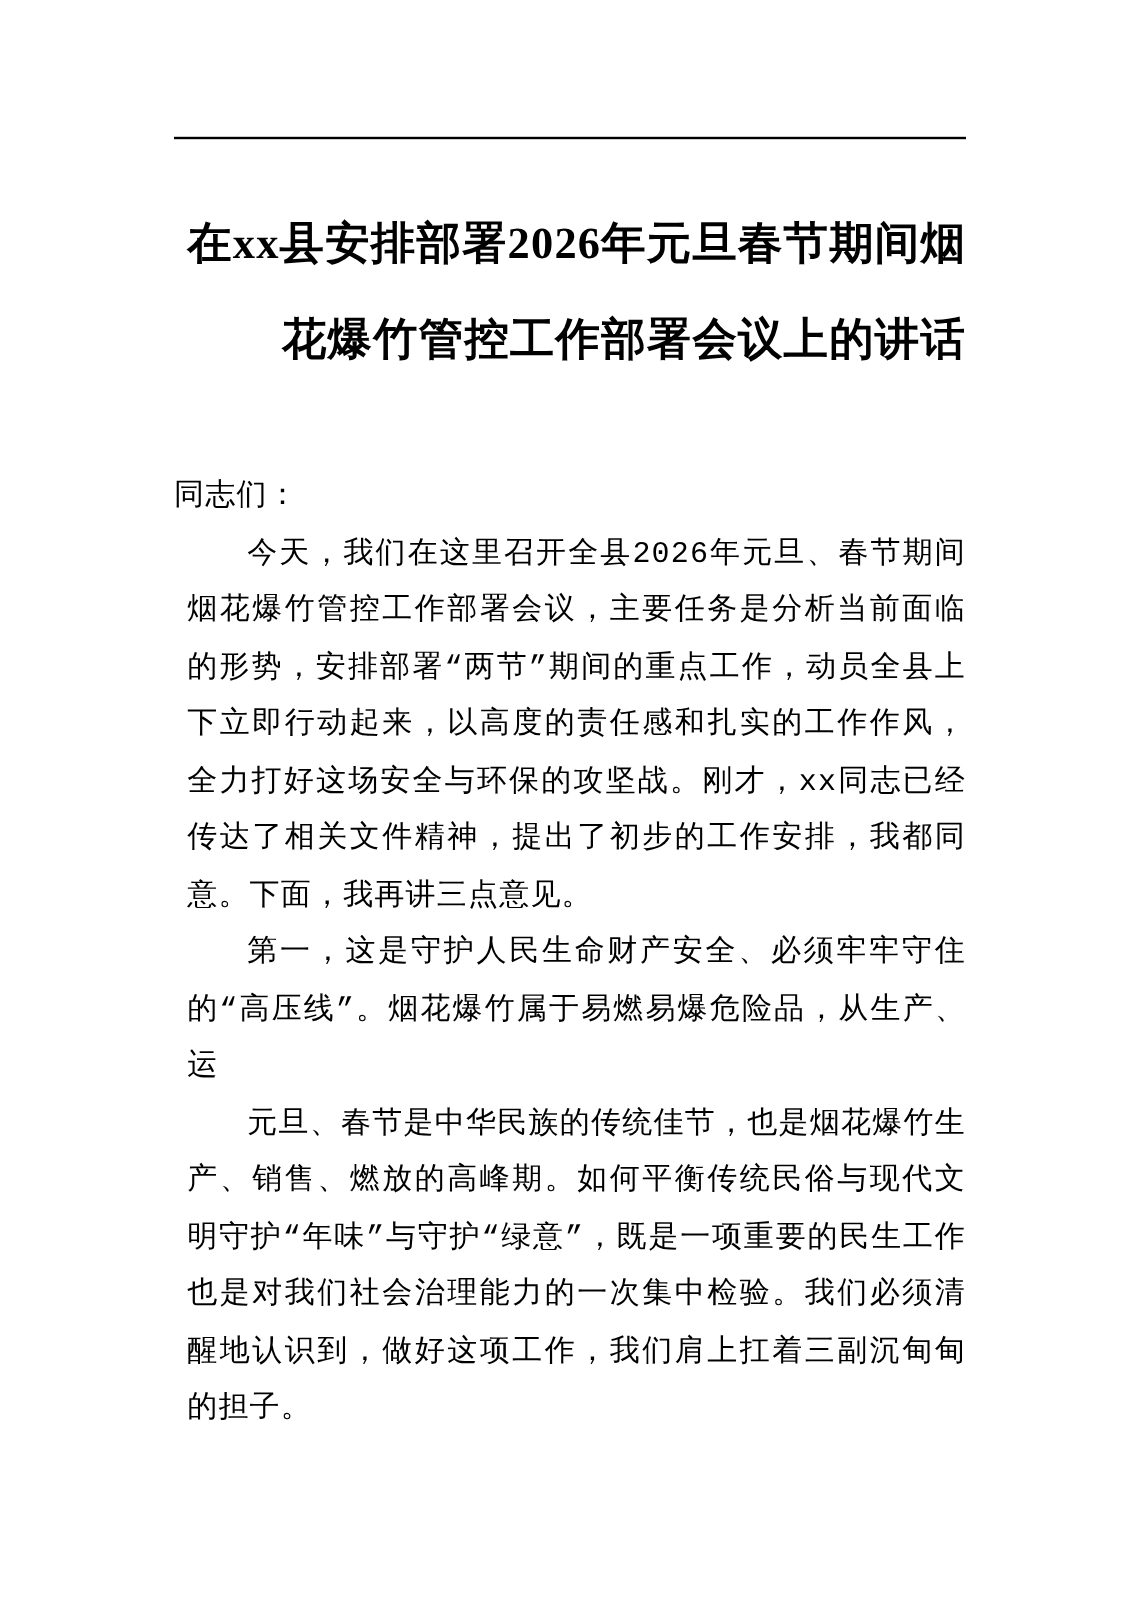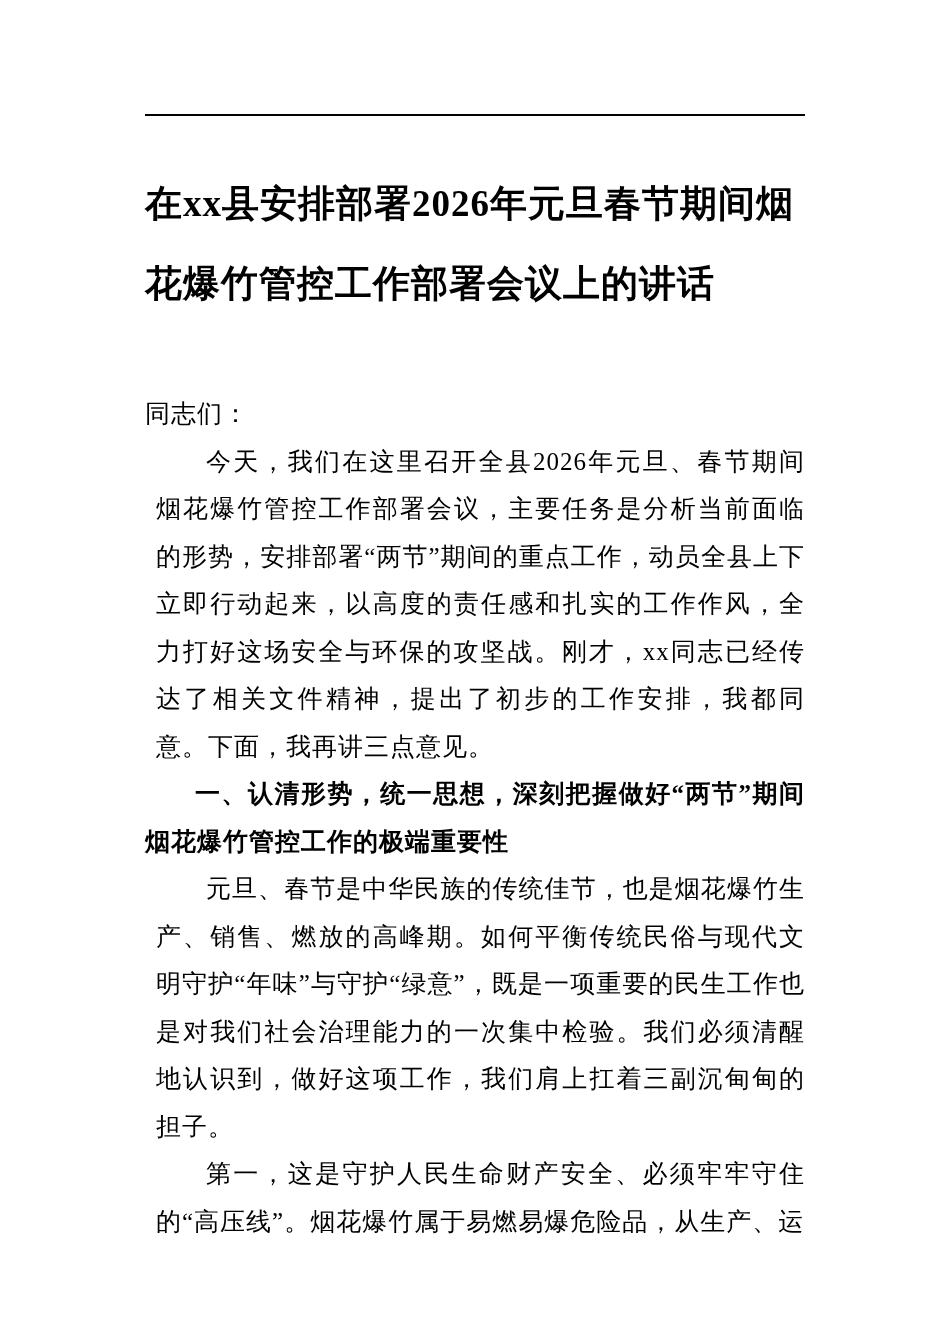--- a/index.html
+++ b/index.html
@@ -23,29 +23,30 @@
   .top-rule {
     margin-top: 114px;
     height: 0;
     border-top: 2px solid #000000;
   }
   .doc-title {
     margin-top: 48px;
     font-size: 37px;
     font-weight: bold;
     line-height: 80px;
-    text-align: left;
+    text-align: right;
     letter-spacing: 1px;
   }
   .doc-body {
     margin-top: 66px;
     font-size: 25px;
     line-height: 47.5px;
     text-align: justify;
     letter-spacing: 1px;
+    font-family: Liberation Mono, monospace;
   }
   .doc-body p {
     margin: 0;
     padding: 0;
   }
   .doc-body p.indent {
     text-indent: 2em;
     margin-left: 11px;
   }
   .doc-body p.heading {
@@ -58,18 +59,17 @@
 
 <div class="page">
 
   <div class="top-rule"></div>
 
   <h1 class="doc-title">在xx县安排部署2026年元旦春节期间烟花爆竹管控工作部署会议上的讲话</h1>
 
   <div class="doc-body">
     <p class="plain">同志们：</p>
     <p class="indent">今天，我们在这里召开全县2026年元旦、春节期间烟花爆竹管控工作部署会议，主要任务是分析当前面临的形势，安排部署“两节”期间的重点工作，动员全县上下立即行动起来，以高度的责任感和扎实的工作作风，全力打好这场安全与环保的攻坚战。刚才，xx同志已经传达了相关文件精神，提出了初步的工作安排，我都同意。下面，我再讲三点意见。</p>
-    <p class="heading">一、认清形势，统一思想，深刻把握做好“两节”期间烟花爆竹管控工作的极端重要性</p>
+    <p class="indent">第一，这是守护人民生命财产安全、必须牢牢守住的“高压线”。烟花爆竹属于易燃易爆危险品，从生产、运</p>
     <p class="indent">元旦、春节是中华民族的传统佳节，也是烟花爆竹生产、销售、燃放的高峰期。如何平衡传统民俗与现代文明守护“年味”与守护“绿意”，既是一项重要的民生工作也是对我们社会治理能力的一次集中检验。我们必须清醒地认识到，做好这项工作，我们肩上扛着三副沉甸甸的担子。</p>
-    <p class="indent">第一，这是守护人民生命财产安全、必须牢牢守住的“高压线”。烟花爆竹属于易燃易爆危险品，从生产、运</p>
   </div>
 
 </div>
 
 </body></html>

